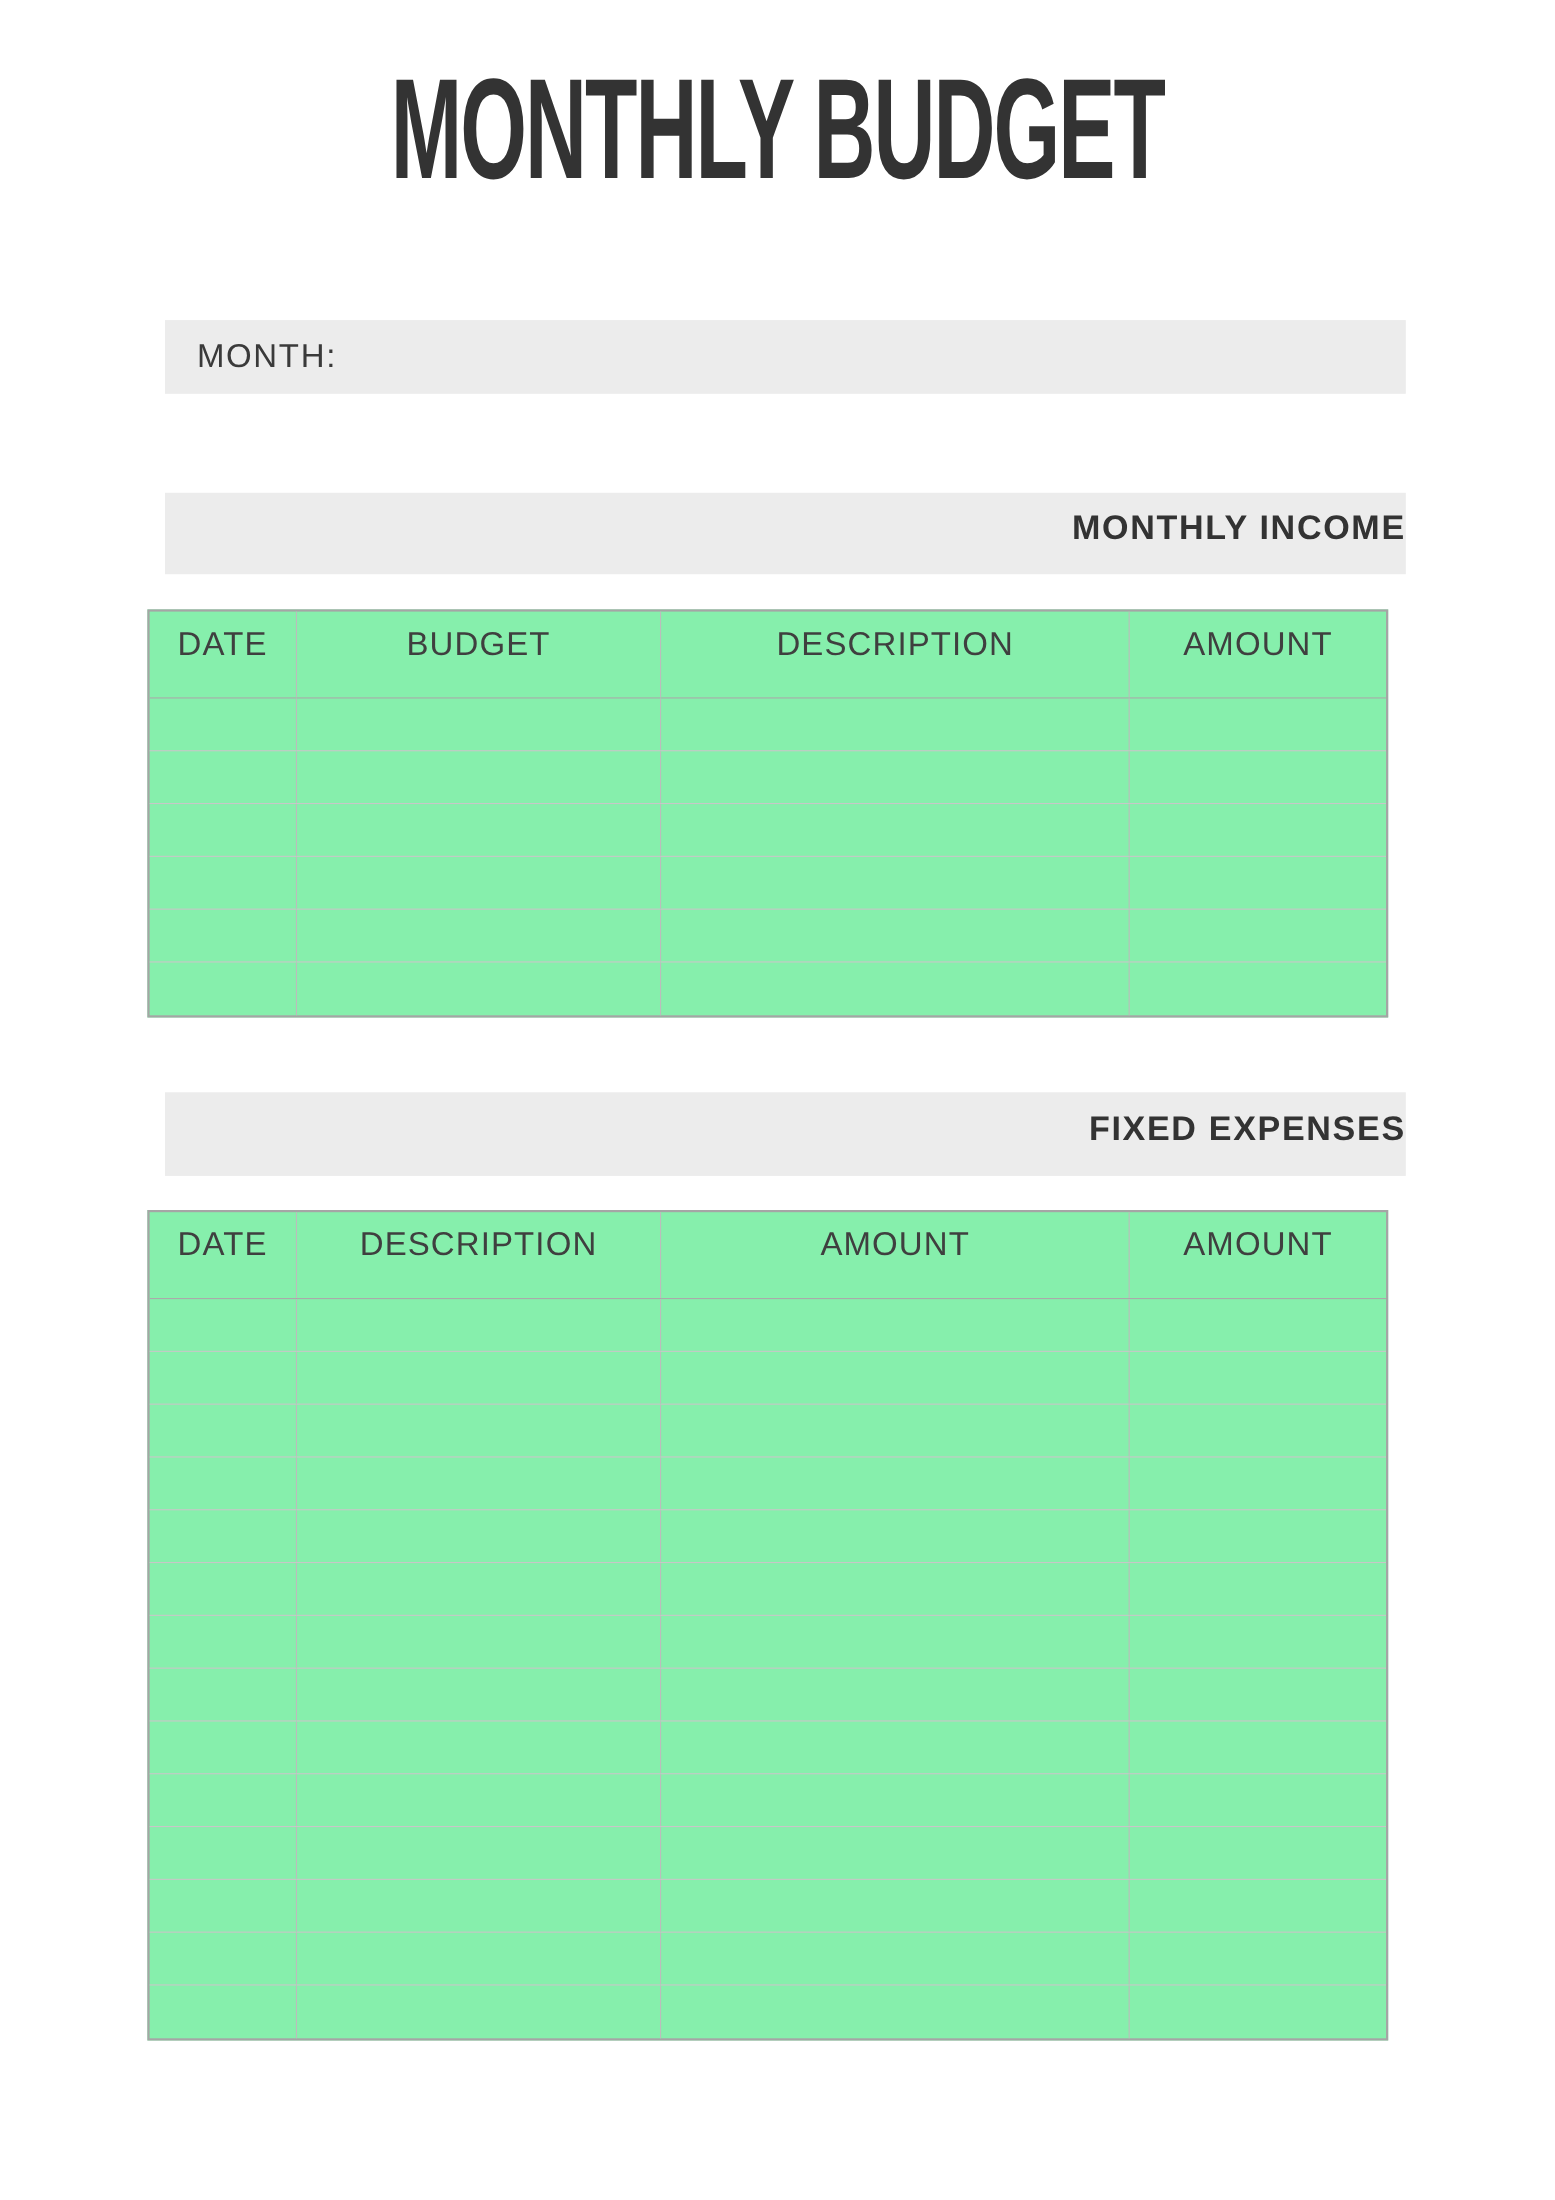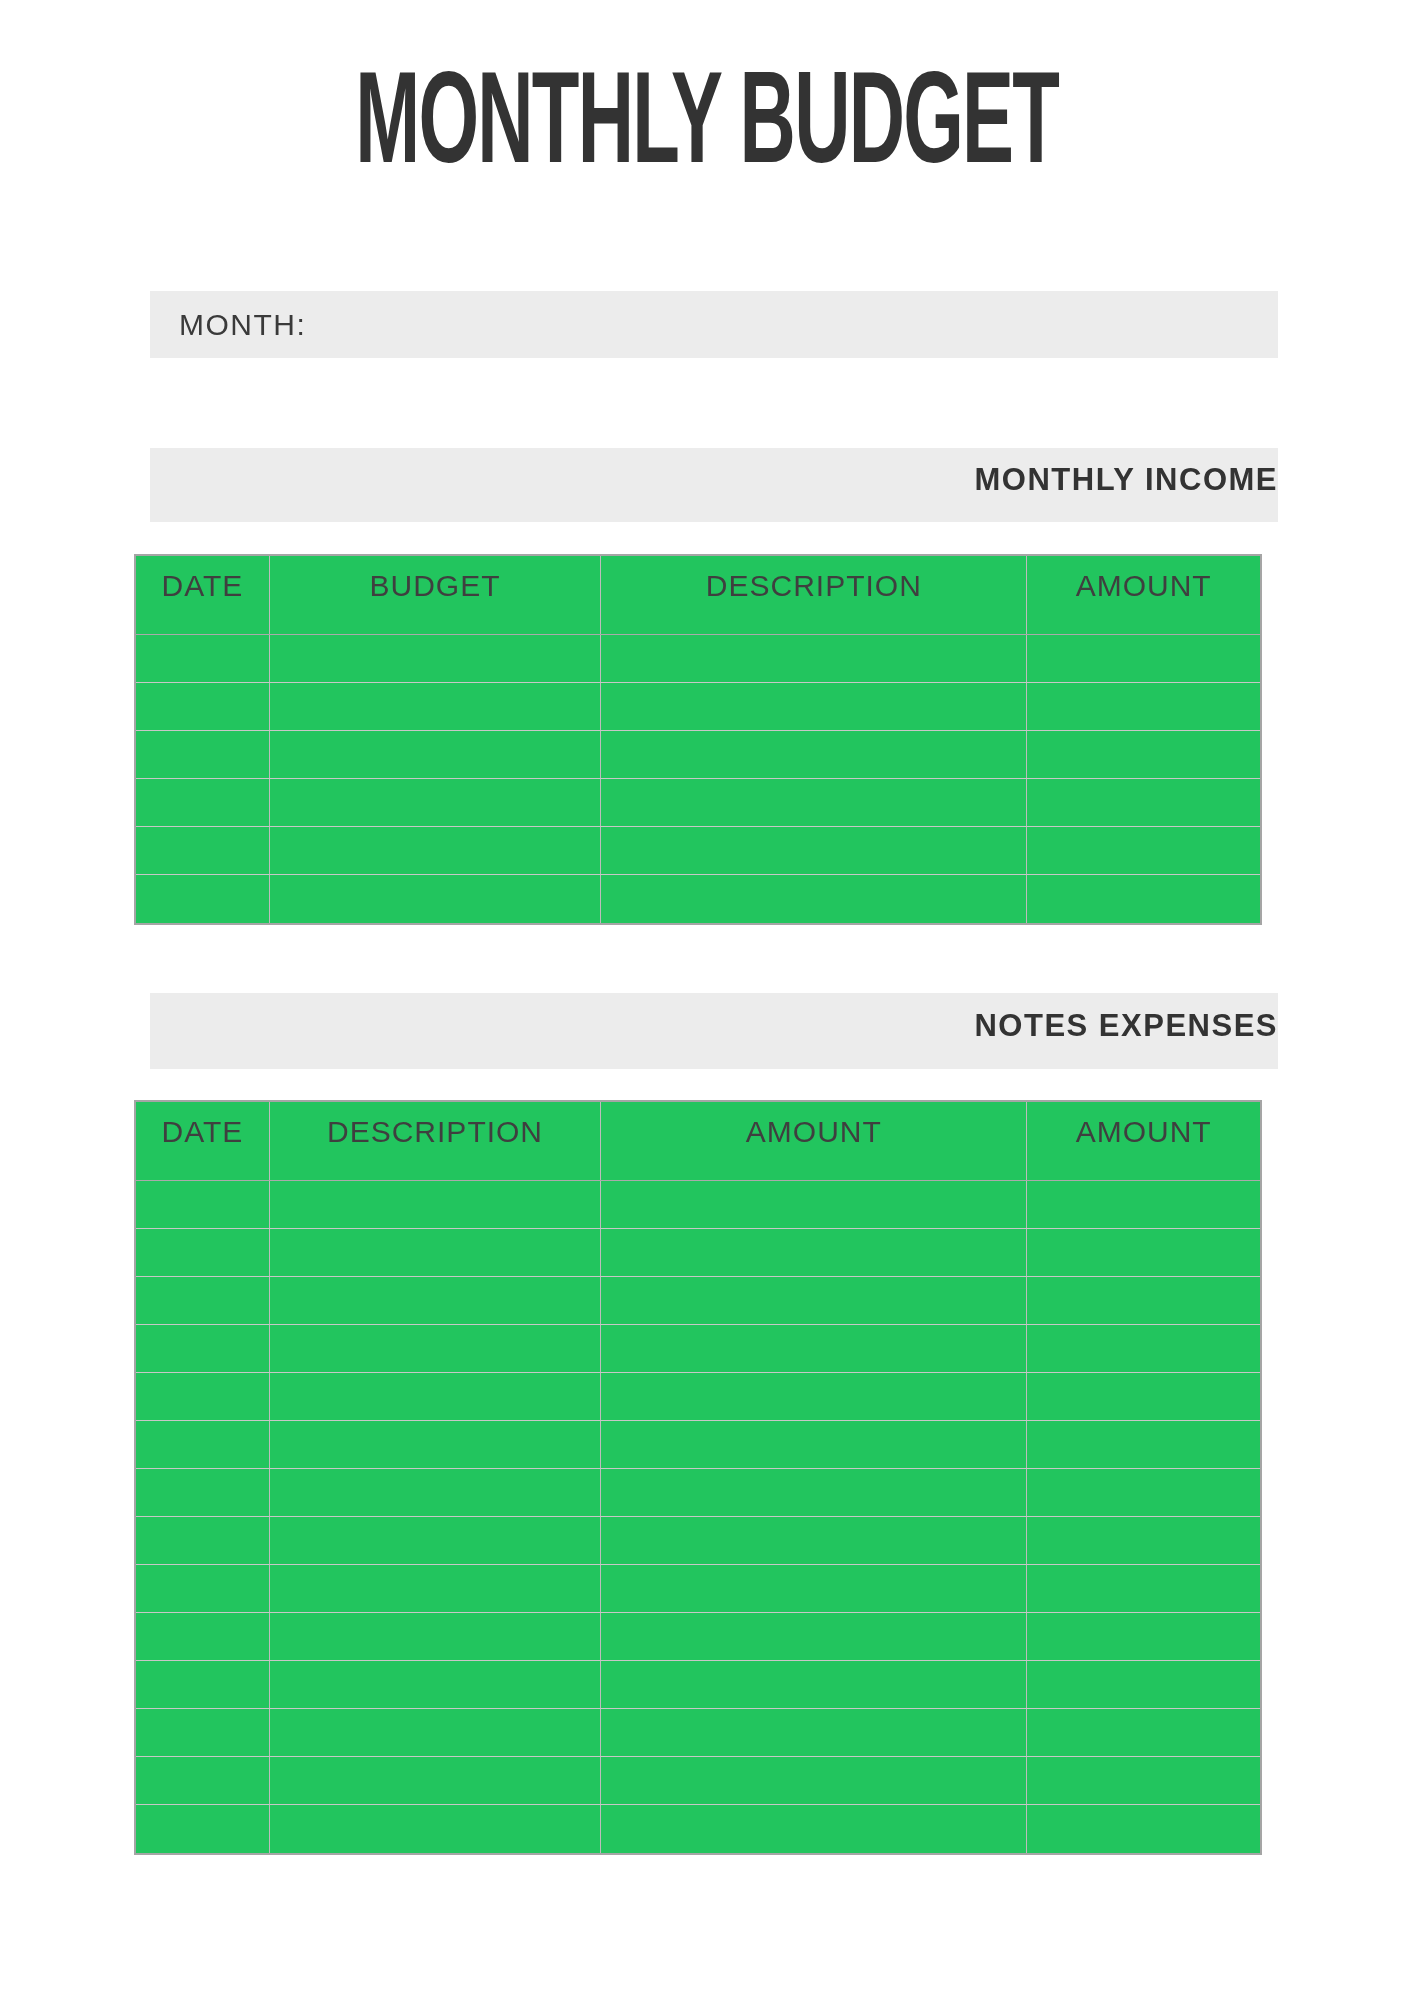--- a/index.html
+++ b/index.html
@@ -63,21 +63,21 @@
     padding-bottom:10px;
   }
   .income-bar   { top:448px; height:74px; }
   .expenses-bar { top:993px; height:76px; }
 
   
   .budget-table {
     position:absolute;
     left:134px; width:1128px;
     border:2px solid #a5a5a5;
-    background:#22c55e;
+    background:#86efac;
   }
   .income-table   { top:554px; }
   .expenses-table { top:1100px; }
 
   .t-row {
     display:grid;
     grid-template-columns:11.9% 29.5% 37.9% 20.7%;
     height:48px;
   }
   .t-row:not(:last-child) { border-bottom:1.5px solid #c7c7c7; }
@@ -152,21 +152,21 @@
       </div>
       <div class="t-row">
         <div class="t-cell"></div>
         <div class="t-cell"></div>
         <div class="t-cell"></div>
         <div class="t-cell"></div>
       </div>
     </div>
 
   <div class="bar section-bar expenses-bar">
-    <span class="section-title">NOTES EXPENSES</span>
+    <span class="section-title">FIXED EXPENSES</span>
   </div>
 
   <div class="budget-table expenses-table">
       <div class="t-row t-head">
         <div class="t-cell t-hcell">DATE</div>
         <div class="t-cell t-hcell">DESCRIPTION</div>
         <div class="t-cell t-hcell">AMOUNT</div>
         <div class="t-cell t-hcell">AMOUNT</div>
       </div>
       <div class="t-row">

